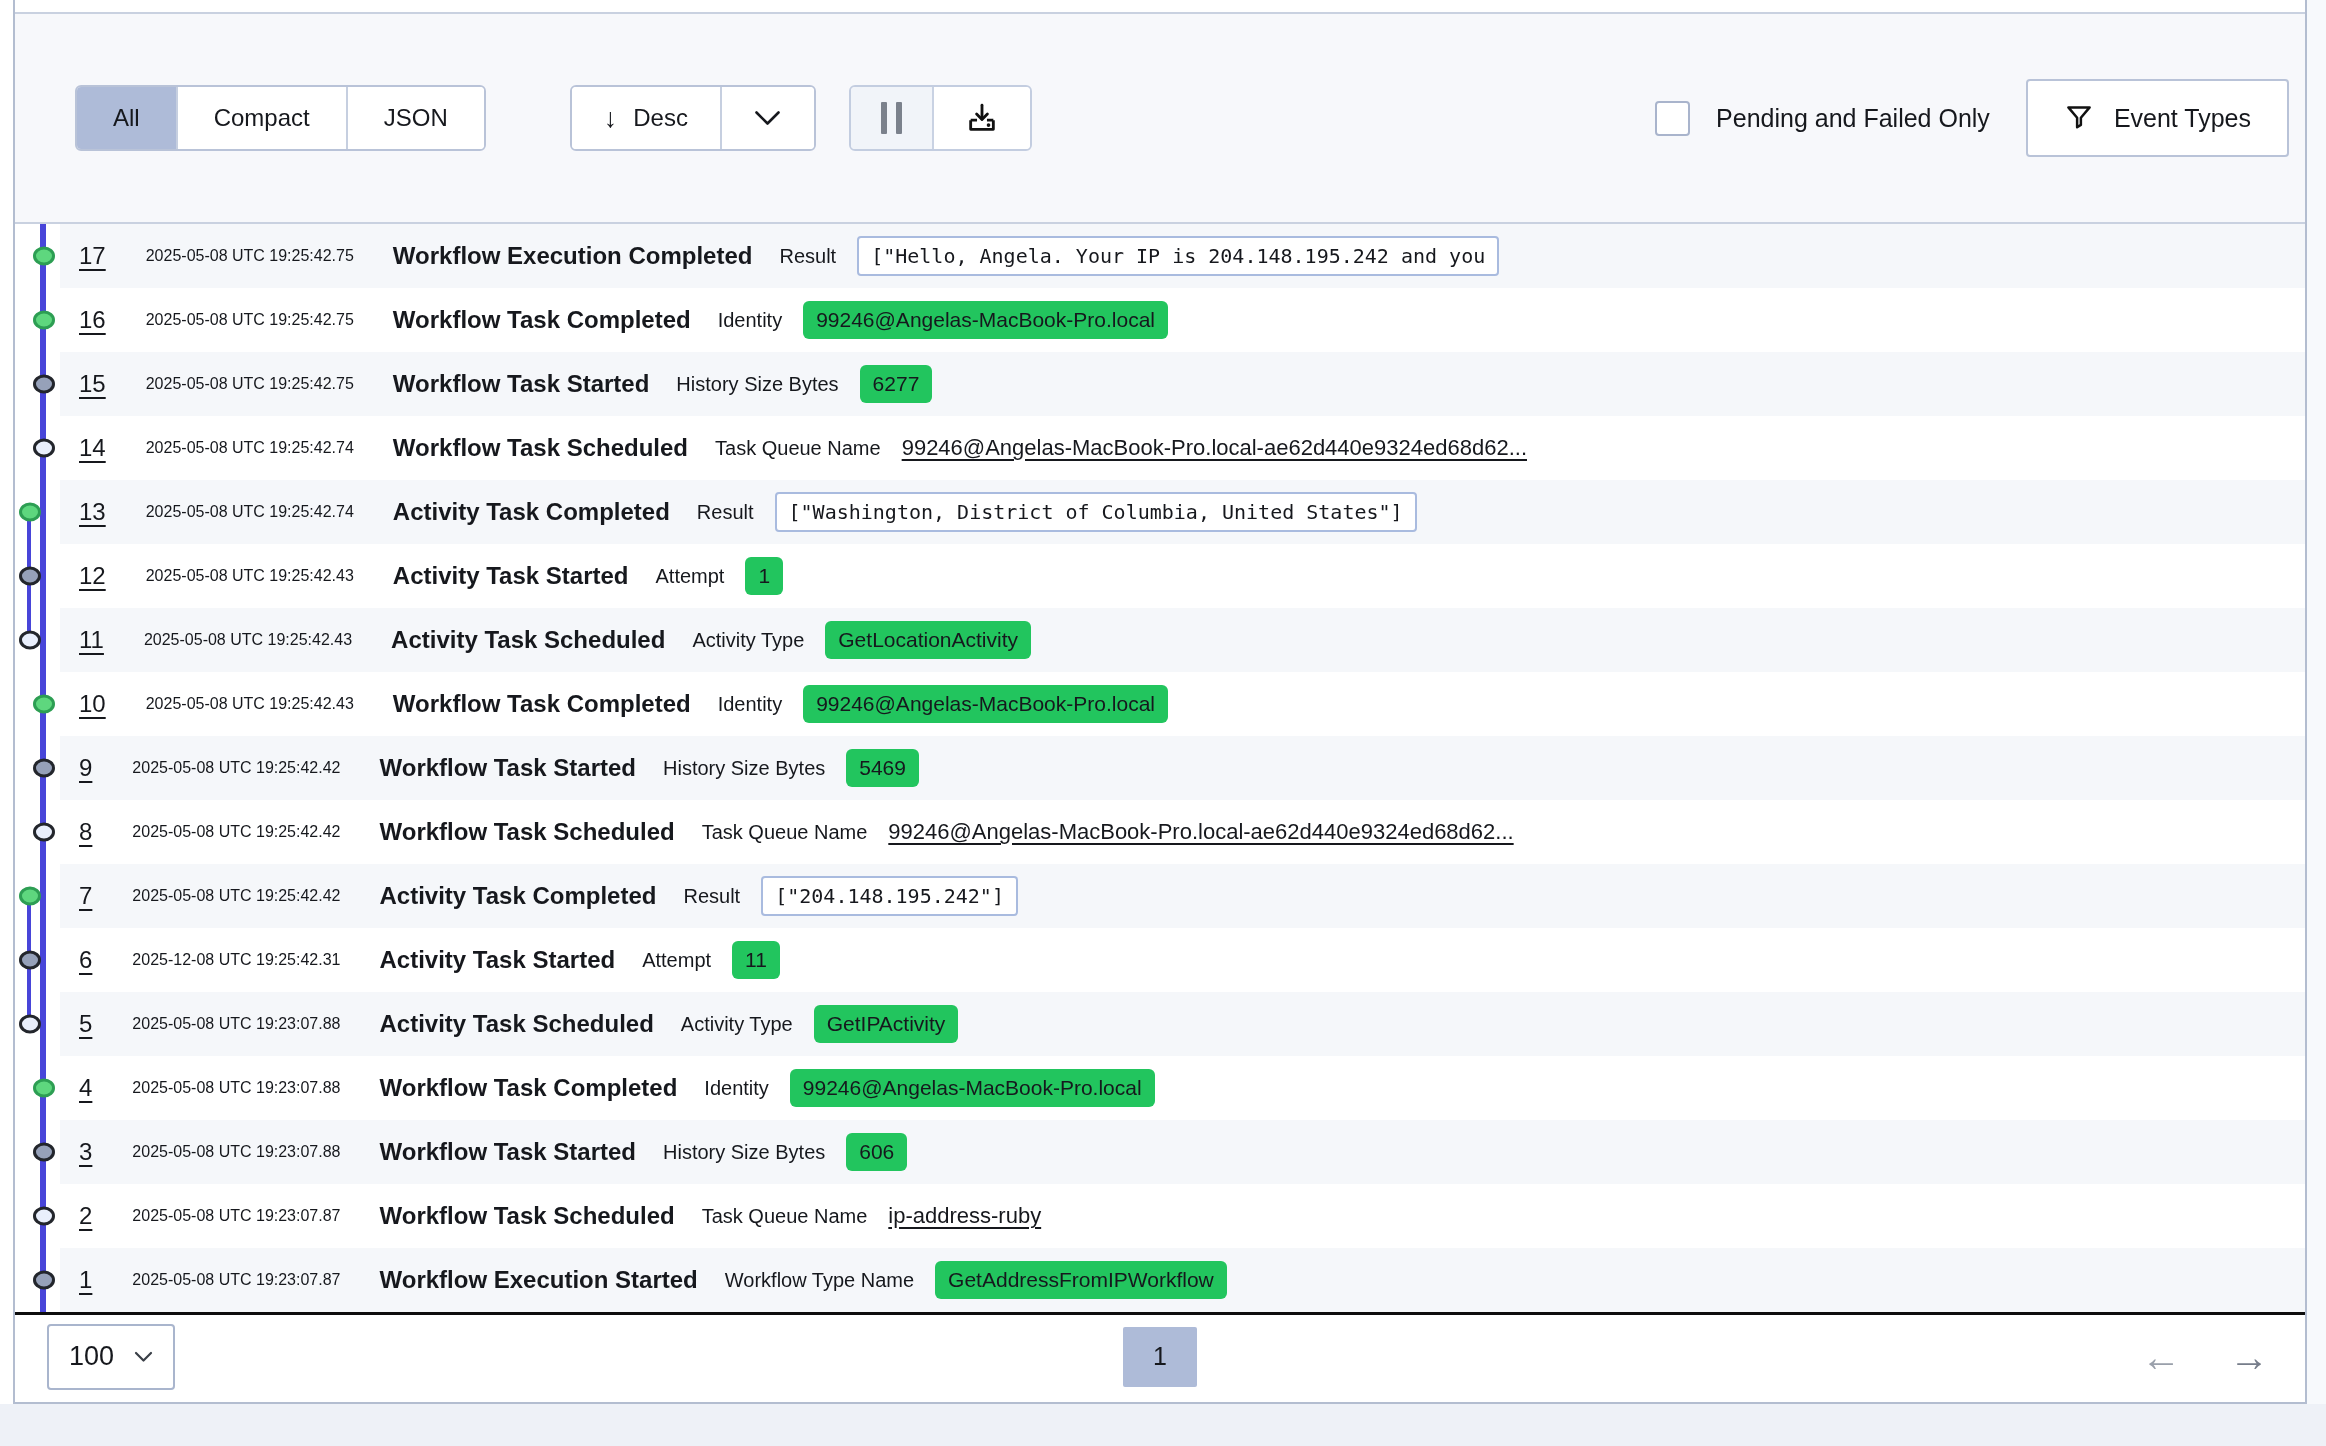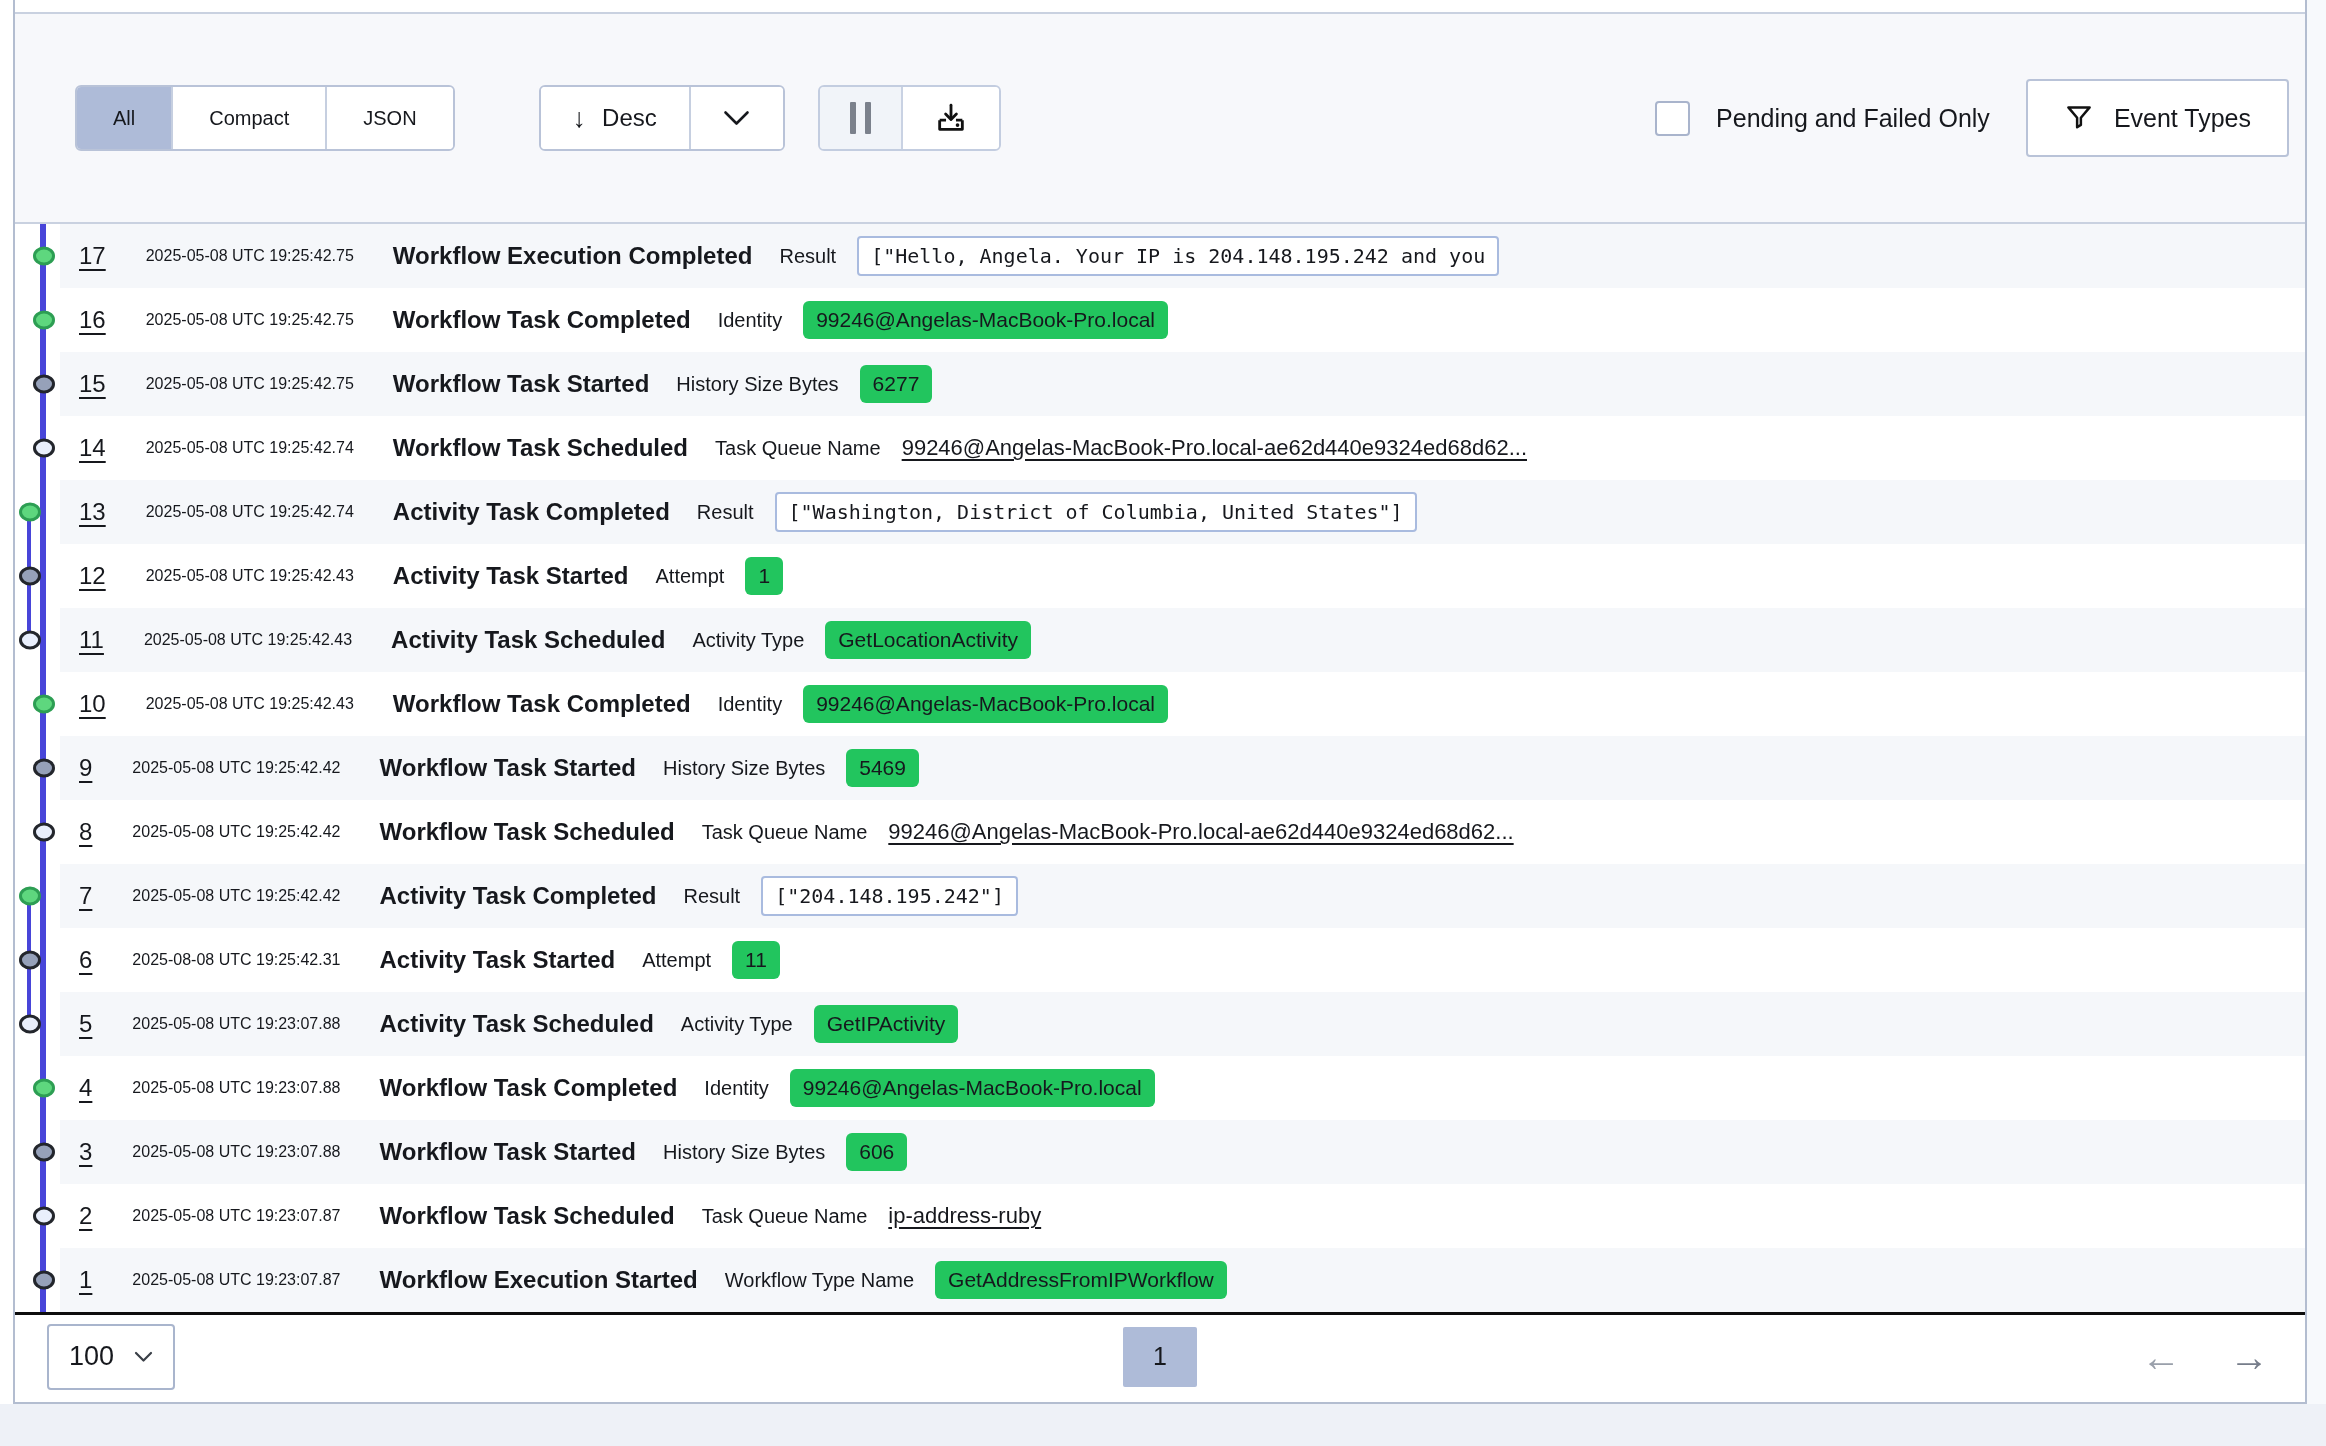--- a/index.html
+++ b/index.html
@@ -23,21 +23,21 @@
   .toolbar {
     height:210px; background:#f7f8fb; border-bottom:2px solid #c9d1e0;
     display:flex; align-items:center; padding:0 16px 0 60px;
   }
   .tab-group {
     display:flex; align-items:stretch; height:66px; background:#fff;
     border:2px solid #b9c3d8; border-radius:6px; overflow:hidden;
   }
   .tab {
     display:flex; align-items:center; justify-content:center;
-    padding:0 36px; font-size:20px; border-right:2px solid #c6cfe0; cursor:pointer; background:#fff;
+    padding:0 36px; font-size:24px; border-right:2px solid #c6cfe0; cursor:pointer; background:#fff;
   }
   .tab:last-child { border-right:none; }
   .tab.selected { background:#aebbd8; }
 
   .sort-group {
     margin-left:84px; display:flex; align-items:stretch; height:66px;
     background:#fff; border:2px solid #b9c3d8; border-radius:6px; overflow:hidden;
   }
   .sort-group button { background:#fff; border:none; cursor:pointer; font-family:inherit; color:#16181d; }
   .sort-main { display:flex; align-items:center; gap:16px; padding:0 32px; font-size:24px; border-right:2px solid #c6cfe0 !important; }
@@ -289,21 +289,21 @@
     <a class="row-num">7</a>
     <span class="row-time">2025-05-08 UTC 19:25:42.42</span>
     <span class="row-name">Activity Task Completed</span>
     <span class="row-label">Result</span>
     <span class="row-value value--code">["204.148.195.242"]</span>
   </div>
       <div class="row">
     <span class="branch-line branch-mid"></span>
     <span class="dot dot-gray dot-offset"></span>
     <a class="row-num">6</a>
-    <span class="row-time">2025-08-08 UTC 19:25:42.31</span>
+    <span class="row-time">2025-12-08 UTC 19:25:42.31</span>
     <span class="row-name">Activity Task Started</span>
     <span class="row-label">Attempt</span>
     <span class="row-value value--badge">11</span>
   </div>
       <div class="row striped">
     <span class="branch-line branch-end"></span>
     <span class="dot dot-white dot-offset"></span>
     <a class="row-num">5</a>
     <span class="row-time">2025-05-08 UTC 19:23:07.88</span>
     <span class="row-name">Activity Task Scheduled</span>

